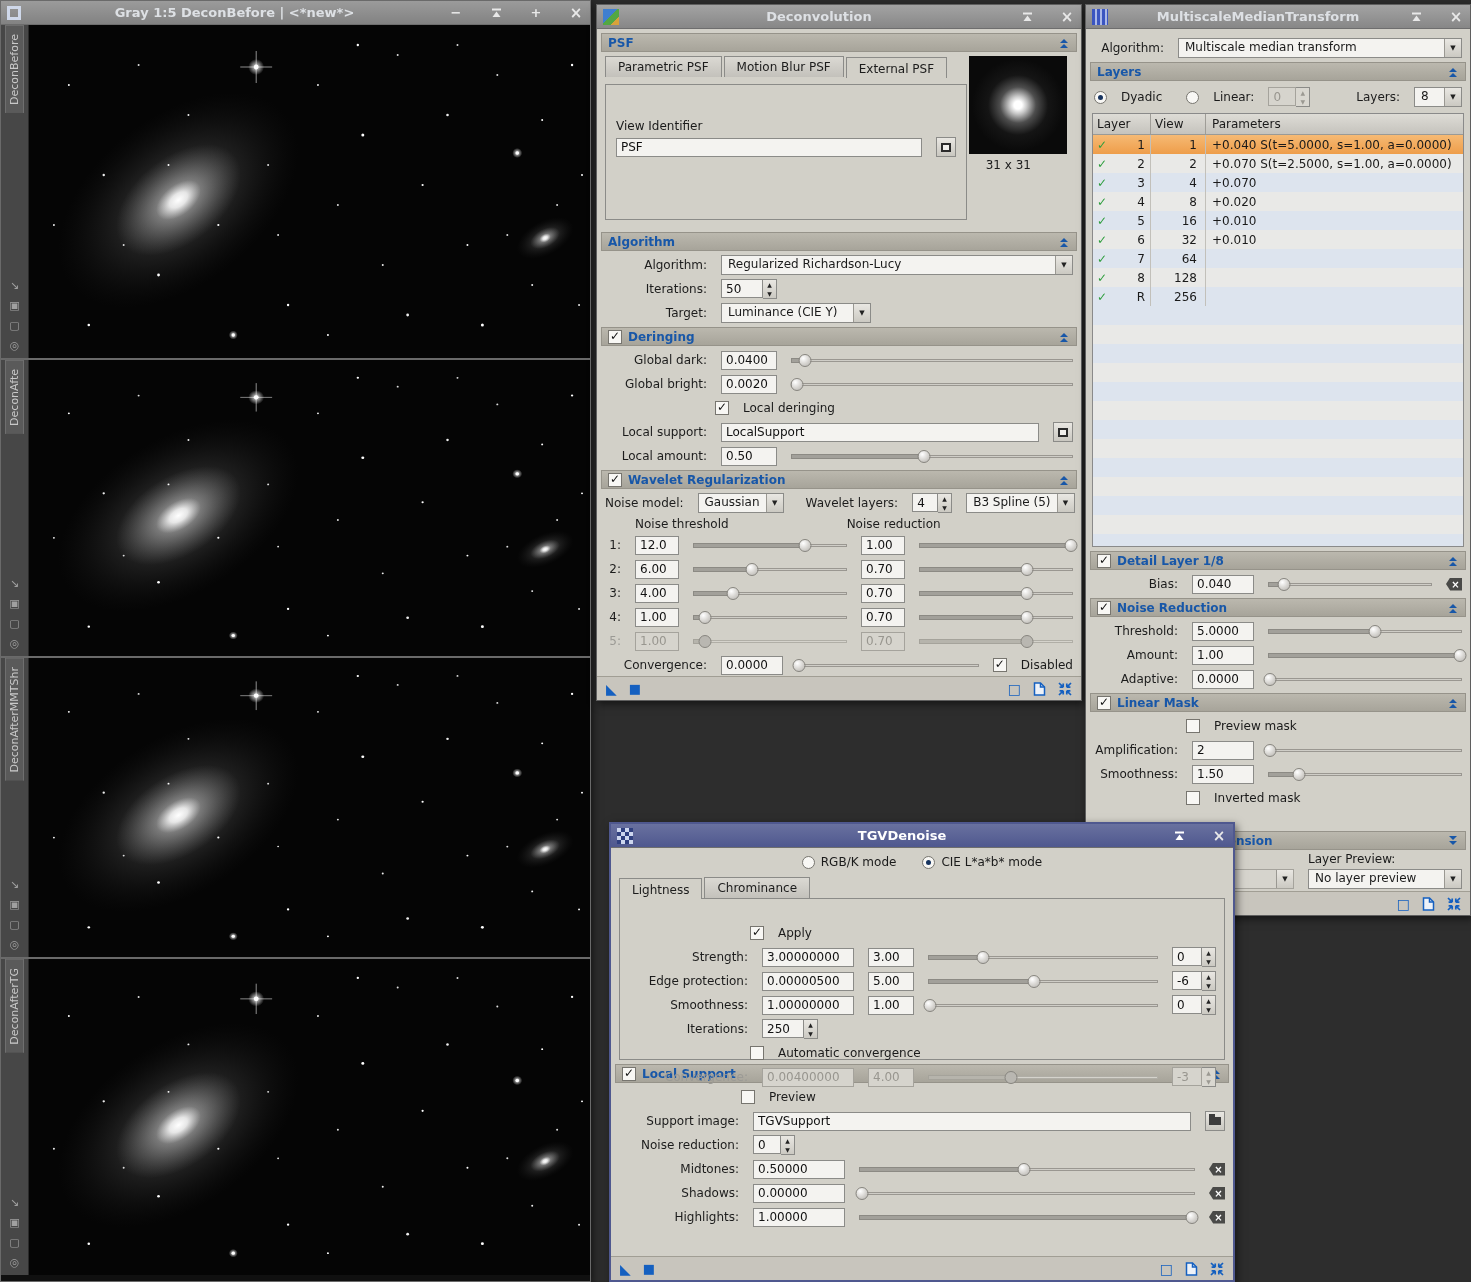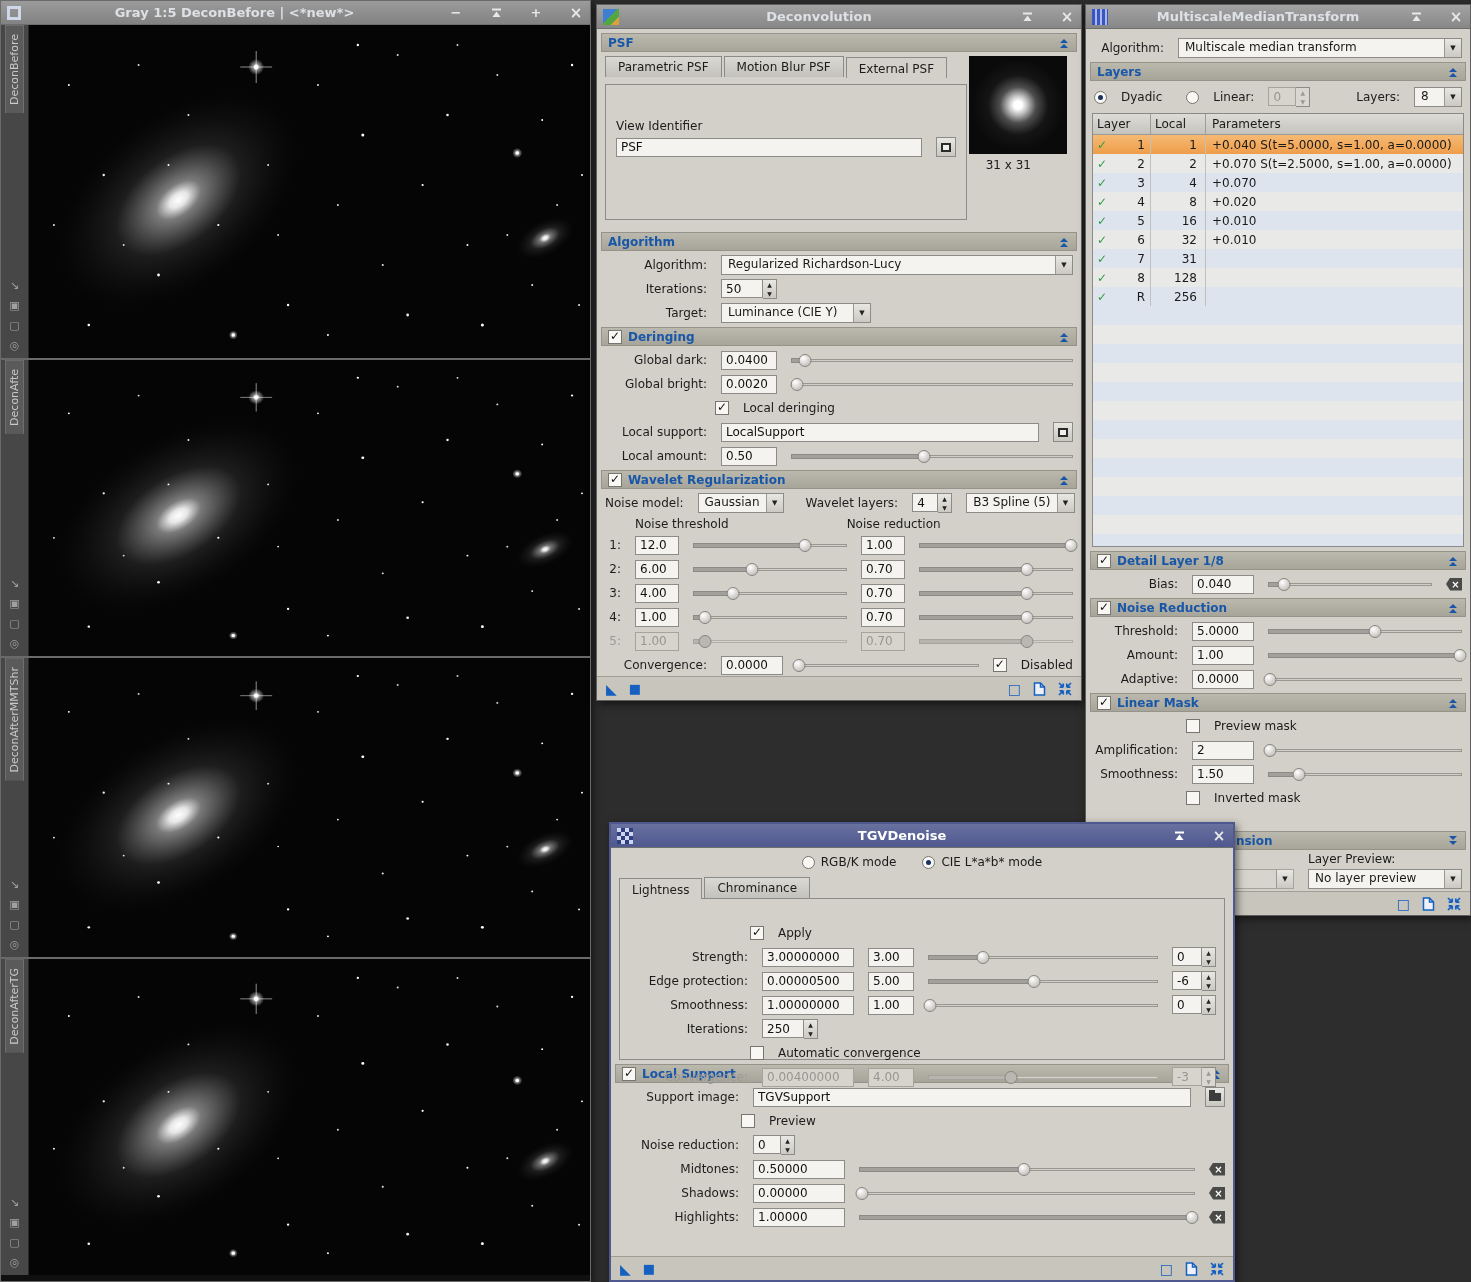--- a/index.html
+++ b/index.html
@@ -620,21 +620,21 @@
     <span class="lbl">Layers:</span>
     <span class="combo" style="width:48px">
         <span class="val">8</span>
         <span class="cbtn"></span>
       </span>
   </div>
 
   <div class="tbl">
     <div class="trow head">
       <span class="c1">Layer</span>
-      <span class="c2">Local</span>
+      <span class="c2">View</span>
       <span class="c3">Parameters</span>
     </div>
     <div class="trow selected">
         <span class="c1">
           <span class="chk">✓</span>
           <span class="lnum">1</span>
         </span>
         <span class="c2">1</span>
         <span class="c3">+0.040 S(t=5.0000, s=1.00, a=0.0000)</span>
       </div>
@@ -676,21 +676,21 @@
           <span class="lnum">6</span>
         </span>
         <span class="c2">32</span>
         <span class="c3">+0.010</span>
       </div>
     <div class="trow odd">
         <span class="c1">
           <span class="chk">✓</span>
           <span class="lnum">7</span>
         </span>
-        <span class="c2">31</span>
+        <span class="c2">64</span>
         <span class="c3"></span>
       </div>
     <div class="trow even">
         <span class="c1">
           <span class="chk">✓</span>
           <span class="lnum">8</span>
         </span>
         <span class="c2">128</span>
         <span class="c3"></span>
       </div>
@@ -963,30 +963,30 @@
   </div>
 
   <div class="sec">
     <span class="checkbox on"></span>
     <span>Local Support</span>
       <span class="sp"></span>
     <svg class="chev" width="12" height="12" viewBox="0 0 12 12">
         <use href="#chevUp"></use>
       </svg>
   </div>
+  <div class="row" style="margin-left:130px">
+    <span class="checkbox off"></span>
+    <span>Preview</span>
+  </div>
   <div class="row">
     <span class="lbl tlbl">Support image:</span>
     <input class="edit grow" value="TGVSupport" style="">
     <span class="sqbtn">
         <span class="folder-glyph"></span>
       </span>
-  </div>
-  <div class="row" style="margin-left:130px">
-    <span class="checkbox off"></span>
-    <span>Preview</span>
   </div>
   <div class="row">
     <span class="lbl tlbl">Noise reduction:</span>
     <span class="spin">
         <input class="edit" style="width: 28px;" value="0">
         <span class="spinbtns">
           <i class="up"></i>
           <i class="dn"></i>
         </span>
       </span>

